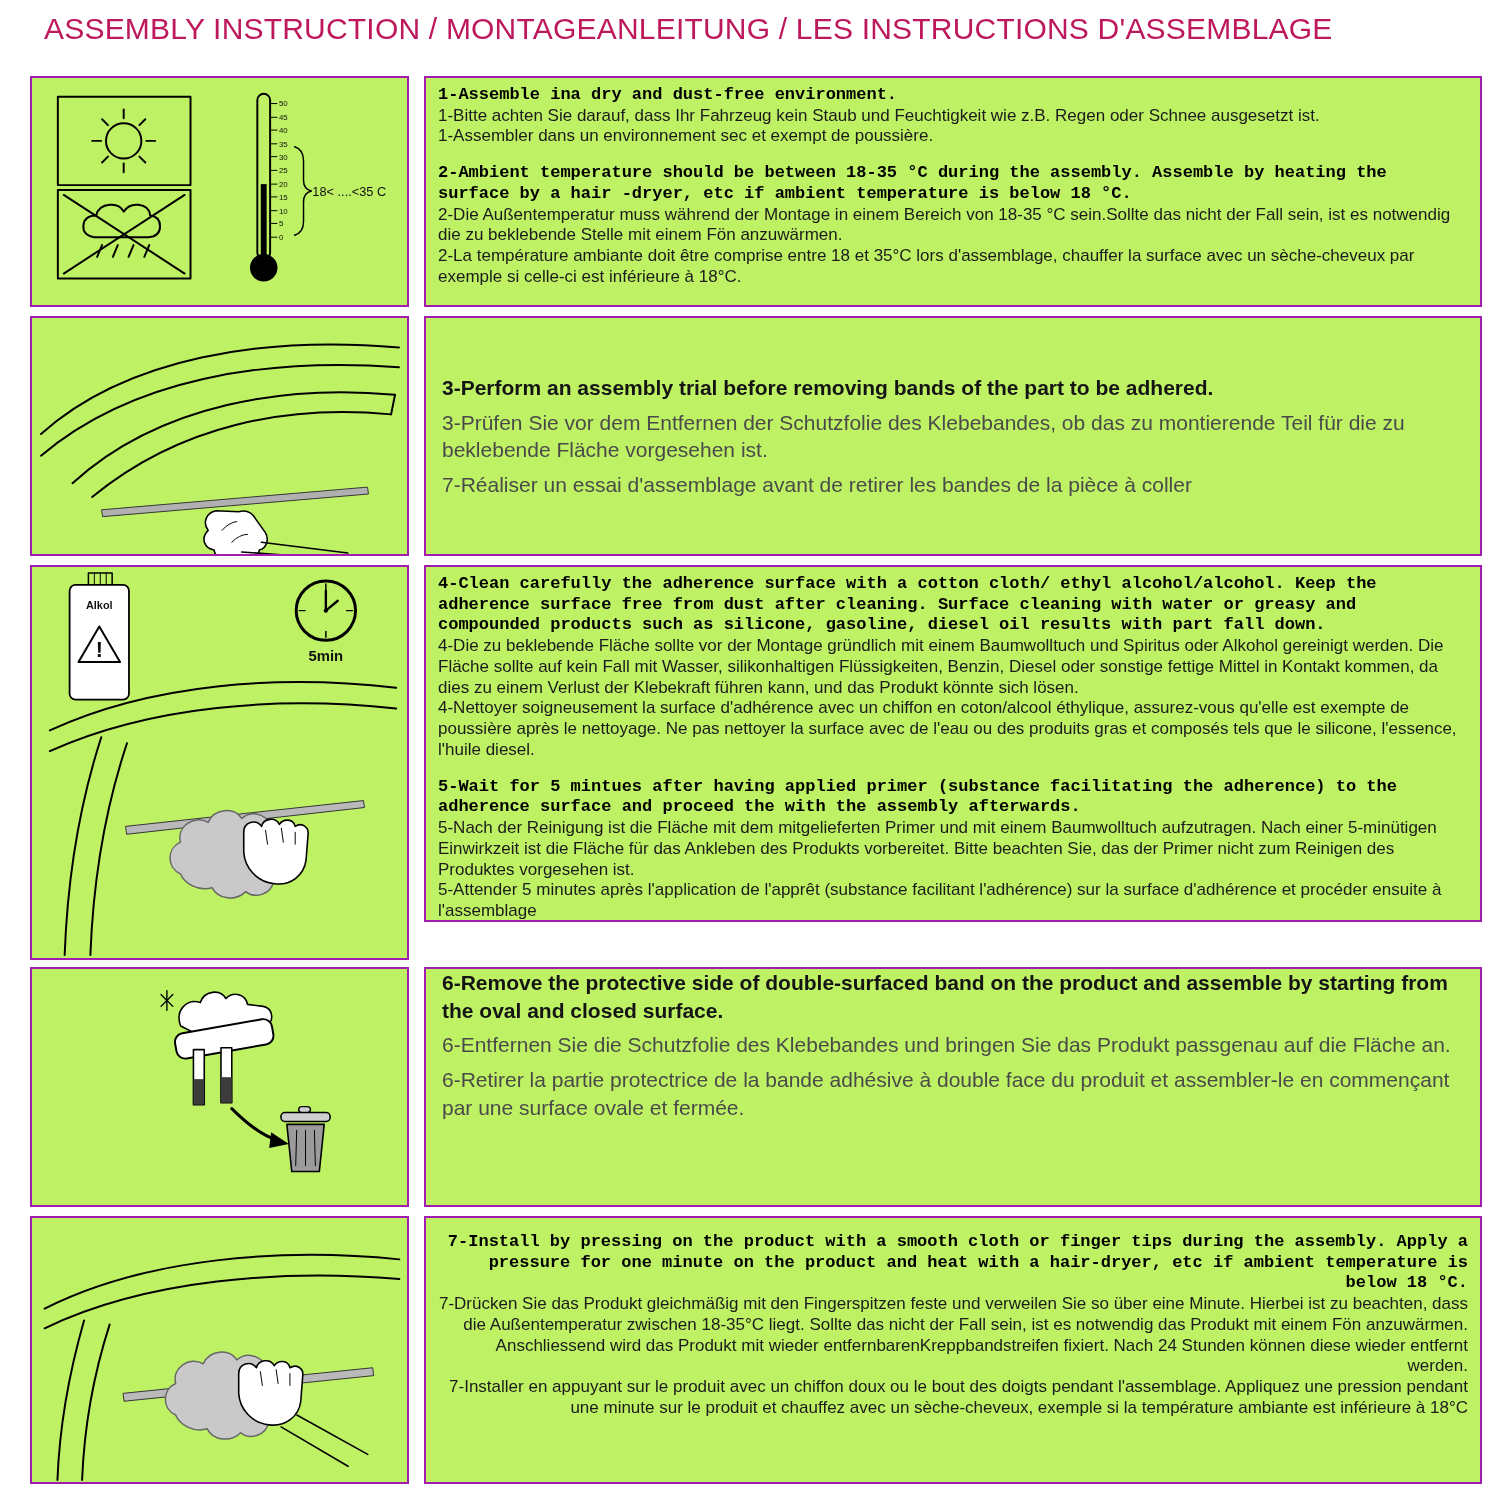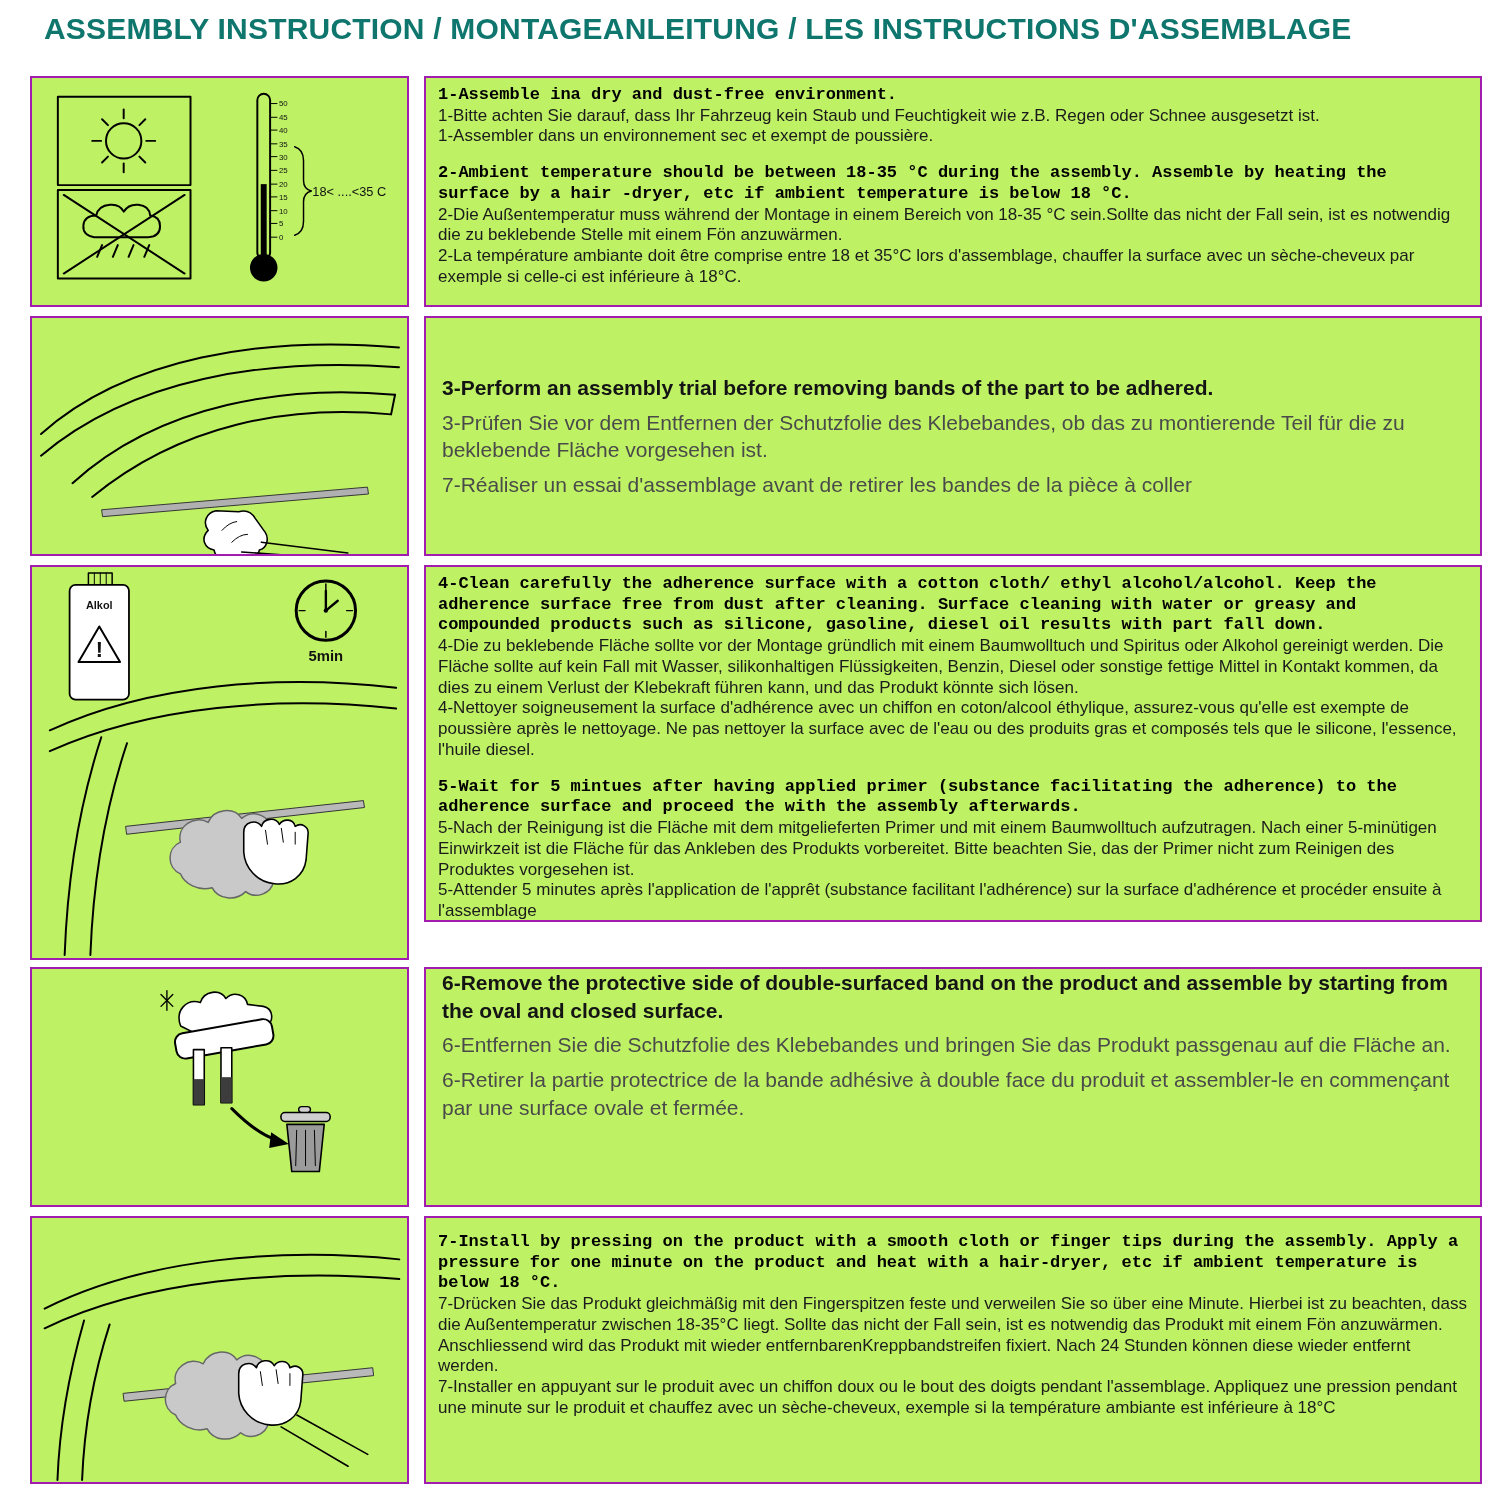--- a/index.html
+++ b/index.html
@@ -1,20 +1,20 @@
 <!DOCTYPE html>
 <html><head>
 <meta charset="utf-8">
 <style>
   * { box-sizing: border-box; }
   html, body { margin:0; padding:0; background:#ffffff; }
   .page { position:relative; width:1500px; height:1500px; background:#fff;
           font-family:"Liberation Sans", sans-serif; overflow:hidden; }
-  .title { position:absolute; left:44px; top:12px; font-size:30px; font-weight:bold;
-           color:#0f766e; white-space:nowrap; letter-spacing:0.2px; }
+  .title { position:absolute; left:44px; top:12px; font-size:30px; font-weight:normal;
+           color:#be185d; white-space:nowrap; letter-spacing:0.2px; }
   .box { position:absolute; border:2px solid #a21caf; background:#bef264; overflow:hidden; }
   .illus { width:100%; height:100%; display:block; }
   p { margin:0; }
   .s-small { padding:7px 12px 0 12px; font-size:17px; line-height:1.22; color:#1b1b1b; }
   .s-small .b { font-weight:bold; color:#000;font-family:Liberation Mono, monospace; }
   .gap { margin-top:16px; }
   .s-big { padding:0 16px; font-size:21px; line-height:1.32; color:#4a4a4a; }
   .s-big .b { font-weight:bold; color:#141414; }
   .s-big p { margin-bottom:7px; }
   .pt-lg { padding-top:56px; }
@@ -238,20 +238,20 @@
         <path d="M145,200 c-14,-6 -14,-26 0,-32 c-4,-16 14,-28 28,-20 c6,-14 26,-16 34,-4 c12,-10 30,-2 30,12 c14,0 22,14 14,26 c10,10 2,26 -12,26 c-2,12 -18,18 -28,10 c-10,10 -28,8 -34,-4 c-14,4 -28,-4 -32,-14 z" fill="#c9c9c9" stroke="#666" stroke-width="1.5"></path>
         <path d="M209,158 c0,-10 12,-14 18,-6 c2,-8 14,-10 18,-2 c4,-6 14,-6 16,2 c6,-4 14,0 13,8 l-2,26 c-2,16 -16,26 -32,24 c-18,-2 -30,-16 -31,-32 z" fill="#fff" stroke="#000" stroke-width="1.6"></path>
         <path d="M231,156 l2,14 M247,154 l2,14 M261,158 l0,12" fill="none" stroke="#000" stroke-width="1"></path>
         <line x1="268" y1="200" x2="340" y2="240" stroke="#000" stroke-width="1.6"></line>
         <line x1="252" y1="212" x2="320" y2="252" stroke="#000" stroke-width="1.6"></line>
       </g>
     </svg>
   </div>
 
   <div class="box" style="left:424px; top:1216px; width:1058px; height:268px;">
-    <div class="s-small" style="padding-top:14px;">
+    <div class="s-small" style="padding-top:14px;text-align:right;">
       <p class="b">7-Install by pressing on the product with a smooth cloth or finger tips during the assembly. Apply a pressure for one minute on the product and heat with a hair-dryer, etc if ambient temperature is below 18 °C.</p>
       <p>7-Drücken Sie das Produkt gleichmäßig mit den Fingerspitzen feste und verweilen Sie so über eine Minute. Hierbei ist zu beachten, dass die Außentemperatur zwischen 18-35°C liegt. Sollte das nicht der Fall sein, ist es notwendig das Produkt mit einem Fön anzuwärmen. Anschliessend wird das Produkt mit wieder entfernbarenKreppbandstreifen fixiert. Nach 24 Stunden können diese wieder entfernt werden.</p>
       <p>7-Installer en appuyant sur le produit avec un chiffon doux ou le bout des doigts pendant l'assemblage. Appliquez une pression pendant une minute sur le produit et chauffez avec un sèche-cheveux, exemple si la température ambiante est inférieure à 18°C</p>
     </div>
   </div>
 
 </div>
 
 </body></html>

